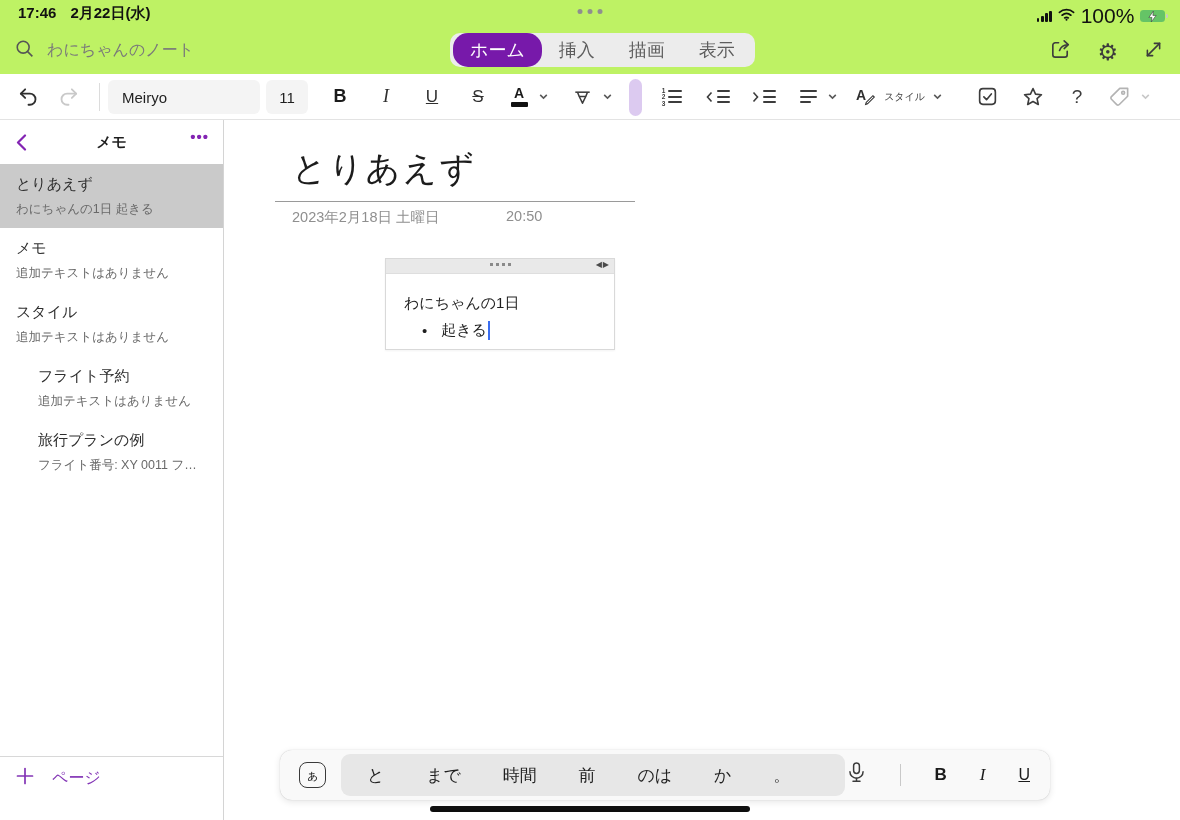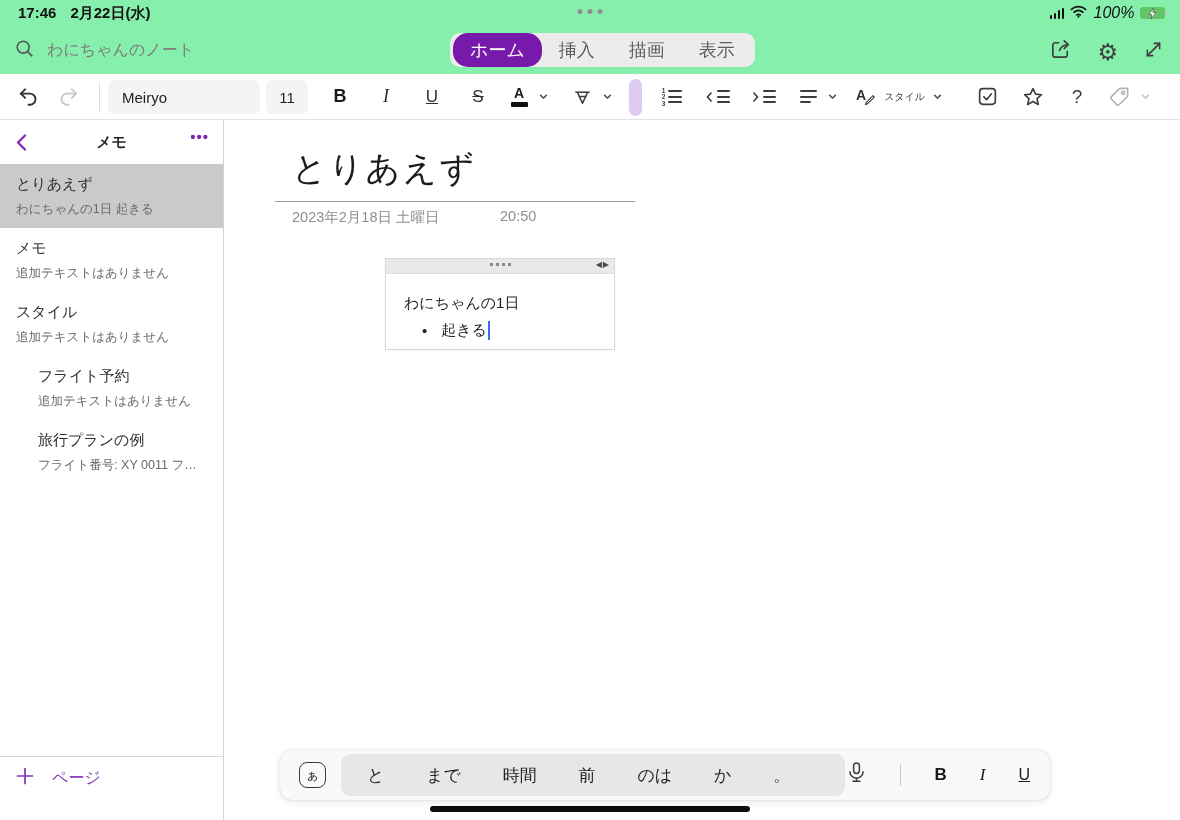--- a/index.html
+++ b/index.html
@@ -1,28 +1,28 @@
 <!DOCTYPE html>
 <html><head>
 <meta charset="utf-8">
 <style>
   * { margin:0; padding:0; box-sizing:border-box; }
   html,body { width:1180px; height:820px; overflow:hidden; background:#fff;
     font-family:"Liberation Sans","DejaVu Sans",sans-serif; }
-  .app { position:relative; width:1180px; height:654px; background:#86efac; }
+  .app { position:relative; width:1180px; height:654px; background:#bef264; }
 
   
   .statusbar { position:absolute; top:0; left:0; width:100%; height:26px; }
   .sb-left { position:absolute; left:18px; top:4px; font-size:15px; font-weight:600; color:#111; display:flex; gap:14px; }
   .sb-dots { position:absolute; left:50%; top:9px; transform:translateX(-50%); display:flex; gap:5px; }
   .sb-dots i { width:5px; height:5px; border-radius:50%; background:#8f8f8f; }
   .sb-right { position:absolute; right:12px; top:4px; display:flex; align-items:center; gap:6px; }
   .cellbars { display:flex; align-items:flex-end; gap:1.5px; height:11px; }
   .cellbars i { width:2.6px; background:#111; border-radius:1px; display:block; }
-  .battery-pct { font-size:16px; color:#111;font-style:italic; }
+  .battery-pct { font-size:21px; color:#111; }
   .battery { display:flex; align-items:center; }
   .battery-body { position:relative; width:25px; height:12.5px; border-radius:3.5px; background:#65c466; display:flex; align-items:center; justify-content:center; }
   .battery-nub { width:1.6px; height:4.5px; background:#c7c7c7; border-radius:0 1.5px 1.5px 0; margin-left:1px; }
 
   
   .navrow { position:absolute; top:26px; left:0; width:100%; height:48px; }
   .search { position:absolute; left:14px; top:12px; display:flex; align-items:center; gap:12px; }
   .search-text { font-size:16px; color:#7a7a7a; }
   .tabbar { position:absolute; left:450px; top:7px; height:34px; background:#ececec; border-radius:10px; display:flex; align-items:center; padding:3px; }
   .tab { padding:5px 17px; font-size:18px; color:#5d5d5d; border-radius:15px; }
@@ -67,21 +67,21 @@
   .p-sub { font-size:12.5px; color:#696969; white-space:nowrap; overflow:hidden; text-overflow:ellipsis; }
   .add-page { position:absolute; bottom:0; left:0; width:100%; height:64px; border-top:1px solid #d8d8d8; }
   .add-page-inner { display:flex; align-items:center; gap:18px; padding:10px 0 0 16px; color:#8233b5; }
   .add-page-label { font-size:16px; color:#8233b5; }
 
   
   .main { position:relative; flex:1; background:#fff; overflow:hidden; }
   .page-title { position:absolute; left:68px; top:26px; font-size:34px; color:#1c1c1c; letter-spacing:2px; }
   .title-rule { position:absolute; left:51px; top:81px; width:360px; height:1px; background:#9a9a9a; }
   .page-date { position:absolute; left:68px; top:88px; font-size:14.5px; color:#8f8f8f; }
-  .page-time { position:absolute; left:276px; top:88px; font-size:14.5px; color:#8f8f8f; }
+  .page-time { position:absolute; left:282px; top:88px; font-size:14.5px; color:#8f8f8f; }
   .note-box { position:absolute; left:161px; top:138px; width:230px; height:92px; background:#fff; border:1px solid #d9d9d9; box-shadow:0 1px 2px rgba(0,0,0,0.05); }
   .note-head { position:relative; height:15px; background:#e9e9e9; border-bottom:1px solid #dedede; }
   .drag-dots { position:absolute; left:0; right:0; top:4px; display:flex; justify-content:center; gap:3px; }
   .drag-dots i { width:3px; height:3px; background:#8a8a8a; display:block; }
   .size-arrows { position:absolute; right:4px; top:1px; font-size:8px; color:#4a4a4a; letter-spacing:1px; }
   .note-body { padding:8px 0 0 18px; font-size:15px; color:#1f1f1f;margin-top:12px; }
   .note-bullet-row { display:flex; align-items:center; margin-top:8px; padding-left:18px; }
   .note-bullet { font-size:15px; margin-right:14px; }
   .caret { display:inline-block; width:2px; height:19px; background:#3b6ef0; vertical-align:middle; margin-left:1px; }
 

